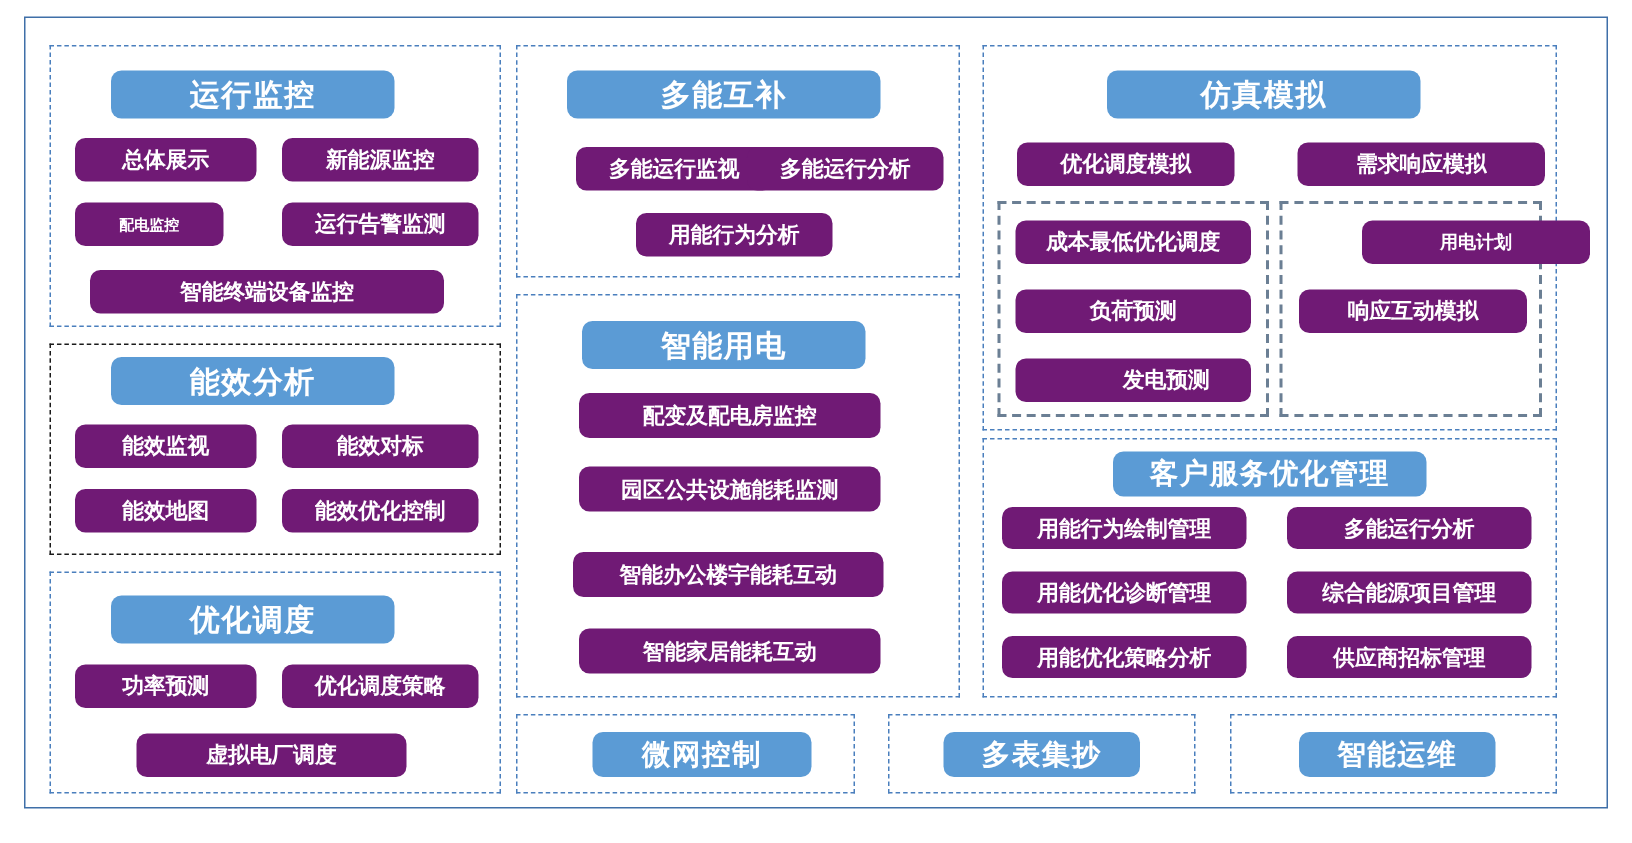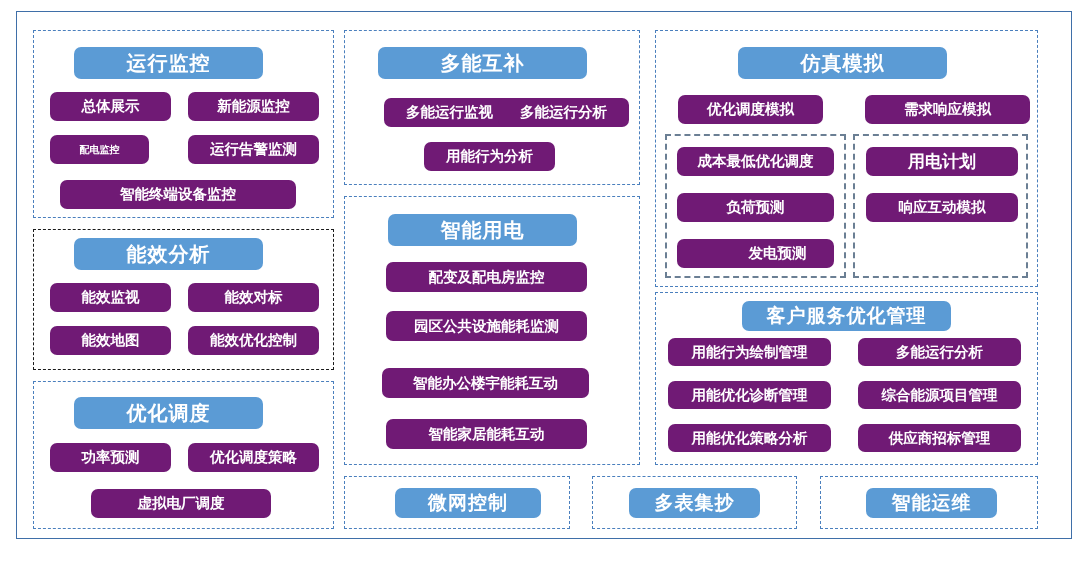--- a/index.html
+++ b/index.html
@@ -118,21 +118,21 @@
   <div class="hdr" style="left:738px; top:47px; width:209px; height:32px; font-size:20px;">仿真模拟</div>
   <div class="item" style="left:678px; top:95px; width:145px; height:29px; font-size:14.5px;">优化调度模拟</div>
   <div class="item" style="left:865px; top:95px; width:165px; height:29px; font-size:14.5px;">需求响应模拟</div>
 
   <div class="group subdark" style="left:665px; top:134px; width:181px; height:144px;"></div>
   <div class="item" style="left:677px; top:147px; width:157px; height:29px; font-size:14.5px;">成本最低优化调度</div>
   <div class="item" style="left:677px; top:193px; width:157px; height:29px; font-size:14.5px;">负荷预测</div>
   <div class="item" style="left:677px; top:239px; width:157px; height:29px; font-size:14.5px;padding-left:44px;">发电预测</div>
 
   <div class="group subdark" style="left:853px; top:134px; width:175px; height:144px;"></div>
-  <div class="item" style="left:866px; top:147px; width:152px; height:29px; font-size:17px;">用电计划</div>
+  <div class="item" style="left:908px; top:147px; width:152px; height:29px; font-size:12px;">用电计划</div>
   <div class="item" style="left:866px; top:193px; width:152px; height:29px; font-size:14.5px;">响应互动模拟</div>
 
   <div class="group" style="left:655px; top:292px; width:383px; height:173px;"></div>
   <div class="hdr" style="left:742px; top:301px; width:209px; height:30px; font-size:19px;">客户服务优化管理</div>
   <div class="item" style="left:668px; top:338px; width:163px; height:28px; font-size:14.5px;">用能行为绘制管理</div>
   <div class="item" style="left:858px; top:338px; width:163px; height:28px; font-size:14.5px;">多能运行分析</div>
   <div class="item" style="left:668px; top:381px; width:163px; height:28px; font-size:14.5px;">用能优化诊断管理</div>
   <div class="item" style="left:858px; top:381px; width:163px; height:28px; font-size:14.5px;">综合能源项目管理</div>
   <div class="item" style="left:668px; top:424px; width:163px; height:28px; font-size:14.5px;">用能优化策略分析</div>
   <div class="item" style="left:858px; top:424px; width:163px; height:28px; font-size:14.5px;">供应商招标管理</div>

